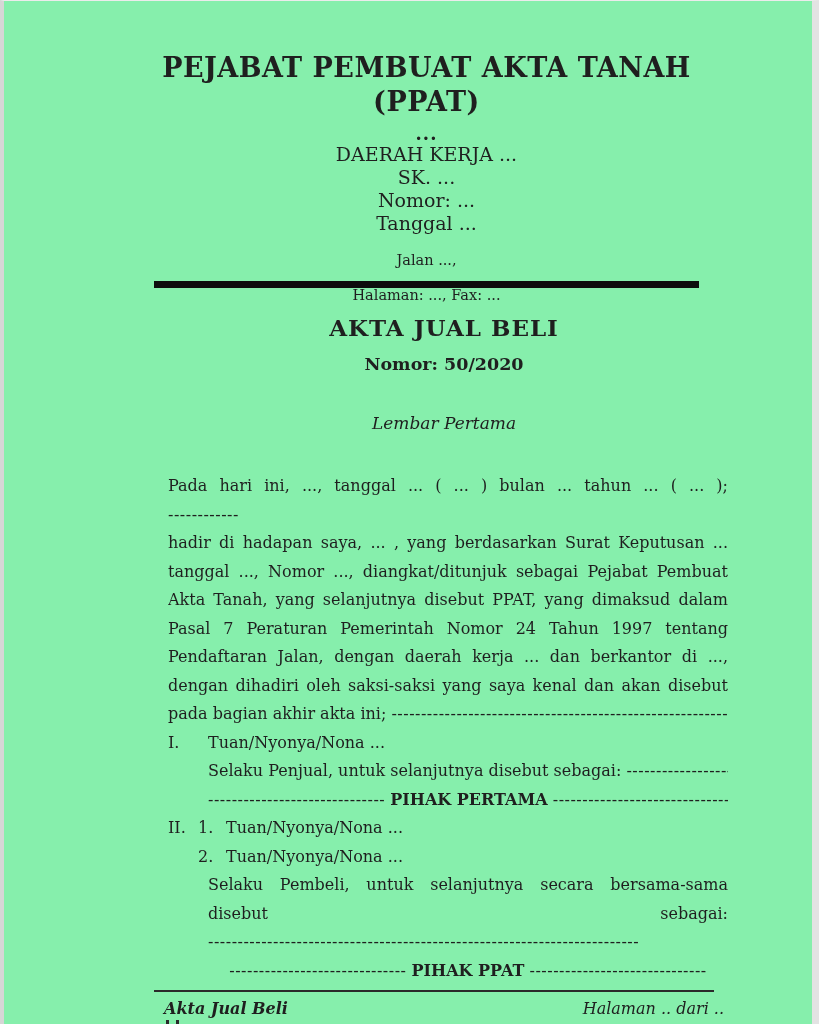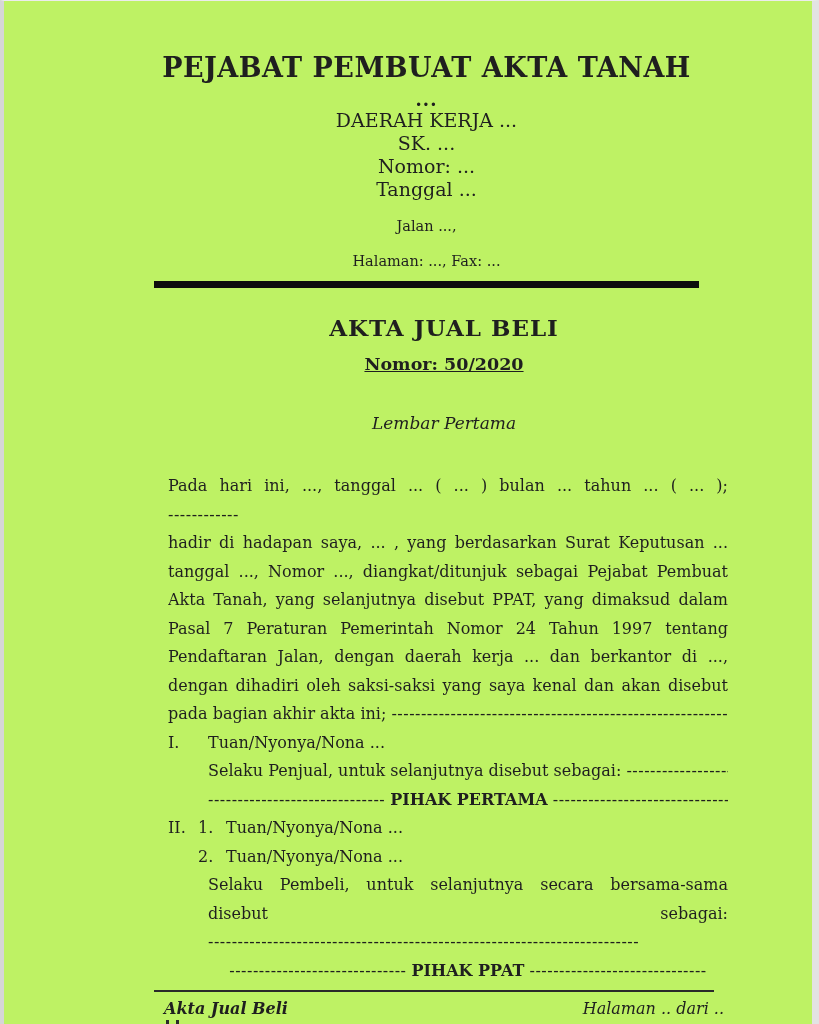--- a/index.html
+++ b/index.html
@@ -1,38 +1,38 @@
 <!DOCTYPE html>
 <html><head>
 <meta charset="utf-8">
 <style>
   html,body{margin:0;padding:0;background:#f4f4f4;}
   .page{
     position:relative;
     width:819px;height:1024px;
-    background:#bef264;
+    background:#86efac;
     box-sizing:border-box;
     border-left:4px solid #d6d6d6;
     border-right:7px solid #e3e3e3;
     border-top:1px solid #ececec;
     overflow:hidden;
     font-family:"DejaVu Serif","Liberation Serif",serif;
     color:#1f1f1f;
   }
   
   .letterhead{position:absolute;top:50px;left:150px;width:545px;text-align:center;}
   .lh-title{font-size:27px;font-weight:bold;line-height:34px;letter-spacing:.5px;white-space:nowrap;}
   .lh-dots{font-size:18px;font-weight:bold;line-height:18px;letter-spacing:1px;margin-top:6px;}
   .lh-line{font-size:19px;line-height:23px;}
   .lh-small{font-size:14.5px;line-height:19px;margin-top:16px;}
   .rule-thick{position:absolute;top:280px;left:150px;width:545px;height:7px;background:#0d0d0d;}
   
   .deed-head{position:absolute;top:312px;left:160px;width:560px;text-align:center;}
   .deed-title{margin:0;font-size:23px;font-weight:bold;line-height:30px;letter-spacing:1px;}
-  .deed-number{font-size:17.5px;font-weight:bold;line-height:23px;margin-top:10px;text-decoration:underline;}
+  .deed-number{font-size:17.5px;font-weight:bold;line-height:23px;margin-top:10px;}
   .deed-sheet{font-size:17px;font-style:italic;line-height:23px;margin-top:36px;}
   
   .body{position:absolute;top:471px;left:164px;width:560px;font-size:16px;}
   .line{line-height:28.5px;height:28.5px;overflow:hidden;white-space:nowrap;}
   .just{text-align:justify;text-align-last:justify;white-space:normal;}
   .row{display:flex;}
   .num-i{flex:0 0 40px;}
   .num-ii{flex:0 0 30px;}
   .num-sub{flex:0 0 28px;}
   .indent40{margin-left:40px;width:520px;}
@@ -50,20 +50,21 @@
   .clipped-frag i:first-child{left:0;}
   .clipped-frag i:last-child{left:10px;}
 </style>
 </head>
 <body>
 
 <div class="page">
 
   <header class="letterhead">
     <div class="lh-title">PEJABAT PEMBUAT AKTA TANAH</div>
+    <div class="lh-title">(PPAT)</div>
     <div class="lh-dots">...</div>
     <div class="lh-line">DAERAH KERJA ...</div>
     <div class="lh-line">SK. ...</div>
     <div class="lh-line">Nomor: ...</div>
     <div class="lh-line">Tanggal ...</div>
     <div class="lh-small">Jalan ...,</div>
     <div class="lh-small">Halaman: ..., Fax: ...</div>
   </header>
 
   <div class="rule-thick"></div>

